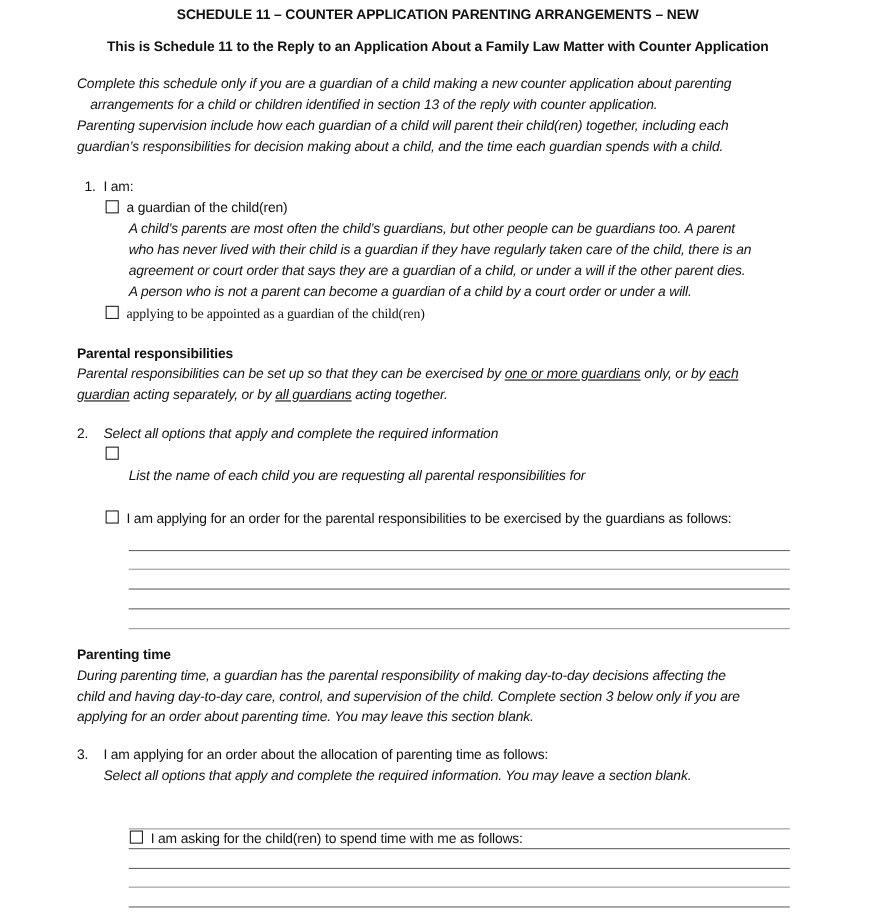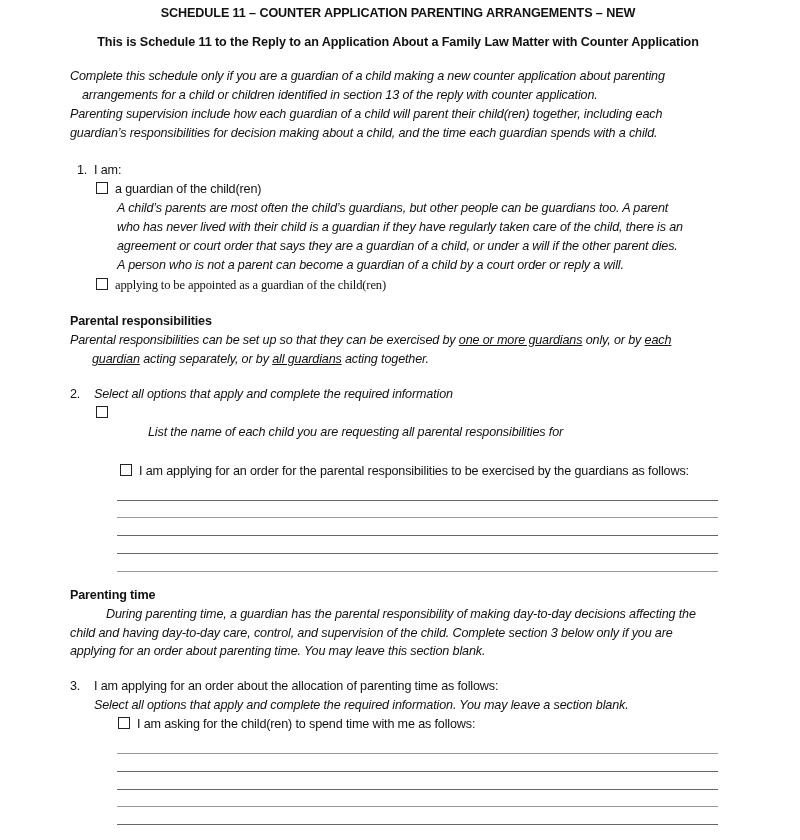--- a/index.html
+++ b/index.html
@@ -34,67 +34,67 @@
 <div>
   <div class="abs para" style="left:70px; top:161px;text-align:center;">
     <span class="num">1.</span><span>I am:</span>
   </div>
   <div class="abs para" style="left:96px; top:180px;">
     <span class="cb"></span><span>a guardian of the child(ren)</span>
   </div>
   <div class="abs para it" style="left:117px; top:199px;">A child’s parents are most often the child’s guardians, but other people can be guardians too. A parent</div>
   <div class="abs para it" style="left:117px; top:218px;">who has never lived with their child is a guardian if they have regularly taken care of the child, there is an</div>
   <div class="abs para it" style="left:117px; top:237px;">agreement or court order that says they are a guardian of a child, or under a will if the other parent dies.</div>
-  <div class="abs para it" style="left:117px; top:256px;">A person who is not a parent can become a guardian of a child by a court order or reply a will.</div>
+  <div class="abs para it" style="left:117px; top:256px;">A person who is not a parent can become a guardian of a child by a court order or under a will.</div>
   <div class="abs para" style="left:96px; top:276px;font-family:Liberation Serif, serif;">
     <span class="cb"></span><span>applying to be appointed as a guardian of the child(ren)</span>
   </div>
 </div>
 
 <div>
   <div class="abs para bold" style="left:70px; top:312px;">Parental responsibilities</div>
   <div class="abs para it" style="left:70px; top:331px;">
     <span>Parental responsibilities can be set up so that they can be exercised by </span><span class="u">one or more guardians</span><span> only, or by </span><span class="u">each</span>
   </div>
-  <div class="abs para it" style="left:70px; top:350px;margin-left:22px;">
+  <div class="abs para it" style="left:70px; top:350px;">
     <span class="u">guardian</span><span> acting separately, or by </span><span class="u">all guardians</span><span> acting together.</span>
   </div>
 </div>
 
 <div>
   <div class="abs para" style="left:70px; top:385px;">
     <span class="num">2.</span><span class="it">Select all options that apply and complete the required information</span>
   </div>
   <div class="abs para" style="left:96px; top:404px;">
     <span class="cb"></span>
   </div>
-  <div class="abs para it" style="left:117px; top:423px;margin-left:31px;">List the name of each child you are requesting all parental responsibilities for</div>
-  <div class="abs para" style="left:96px; top:462px;margin-left:24px;">
+  <div class="abs para it" style="left:117px; top:423px;">List the name of each child you are requesting all parental responsibilities for</div>
+  <div class="abs para" style="left:96px; top:462px;">
     <span class="cb"></span><span>I am applying for an order for the parental responsibilities to be exercised by the guardians as follows:</span>
   </div>
   <div class="rule" style="top:500px;"></div>
   <div class="rule light" style="top:517px;"></div>
   <div class="rule" style="top:535px;"></div>
   <div class="rule" style="top:553px;"></div>
   <div class="rule light" style="top:571px;"></div>
 </div>
 
 <div>
   <div class="abs para bold" style="left:70px; top:586px;">Parenting time</div>
-  <div class="abs para it" style="left:70px; top:605px;margin-left:36px;">During parenting time, a guardian has the parental responsibility of making day-to-day decisions affecting the</div>
+  <div class="abs para it" style="left:70px; top:605px;">During parenting time, a guardian has the parental responsibility of making day-to-day decisions affecting the</div>
   <div class="abs para it" style="left:70px; top:624px;">child and having day-to-day care, control, and supervision of the child. Complete section 3 below only if you are</div>
   <div class="abs para it" style="left:70px; top:642px;">applying for an order about parenting time. You may leave this section blank.</div>
 </div>
 
 <div>
   <div class="abs para" style="left:70px; top:677px;">
     <span class="num">3.</span><span>I am applying for an order about the allocation of parenting time as follows:</span>
   </div>
   <div class="abs para it" style="left:94px; top:696px;">Select all options that apply and complete the required information. You may leave a section blank.</div>
-  <div class="abs para" style="left:118px; top:715px;">
+  <div class="abs para" style="left:118px; top:753px;">
     <span class="cb"></span><span>I am asking for the child(ren) to spend time with me as follows:</span>
   </div>
   <div class="rule light" style="top:753px;"></div>
   <div class="rule" style="top:771px;"></div>
   <div class="rule" style="top:789px;"></div>
   <div class="rule light" style="top:806px;"></div>
   <div class="rule" style="top:824px;"></div>
 </div>
 
 </body></html>

